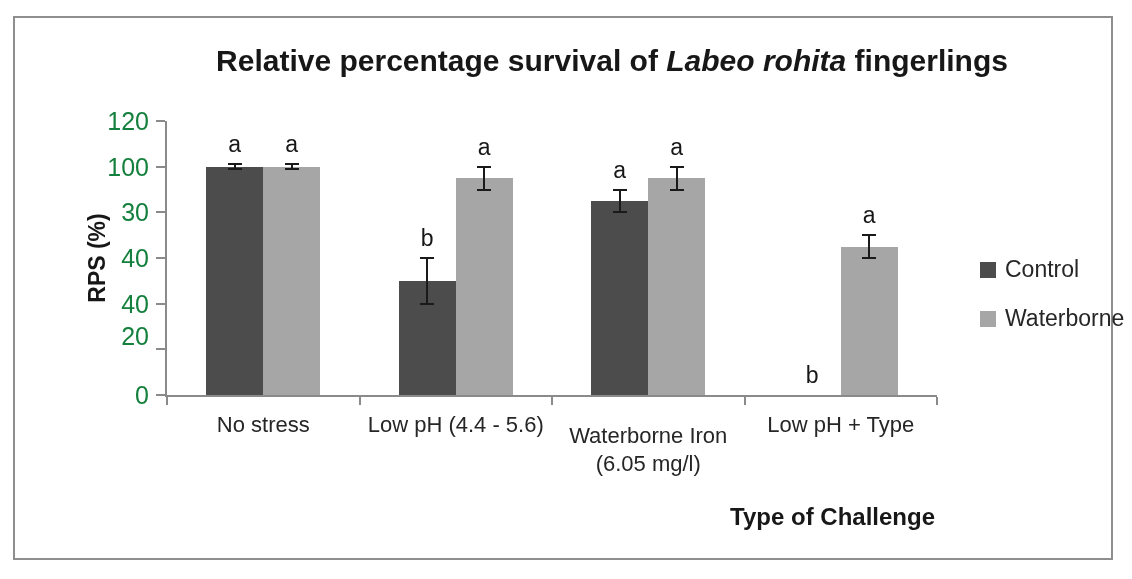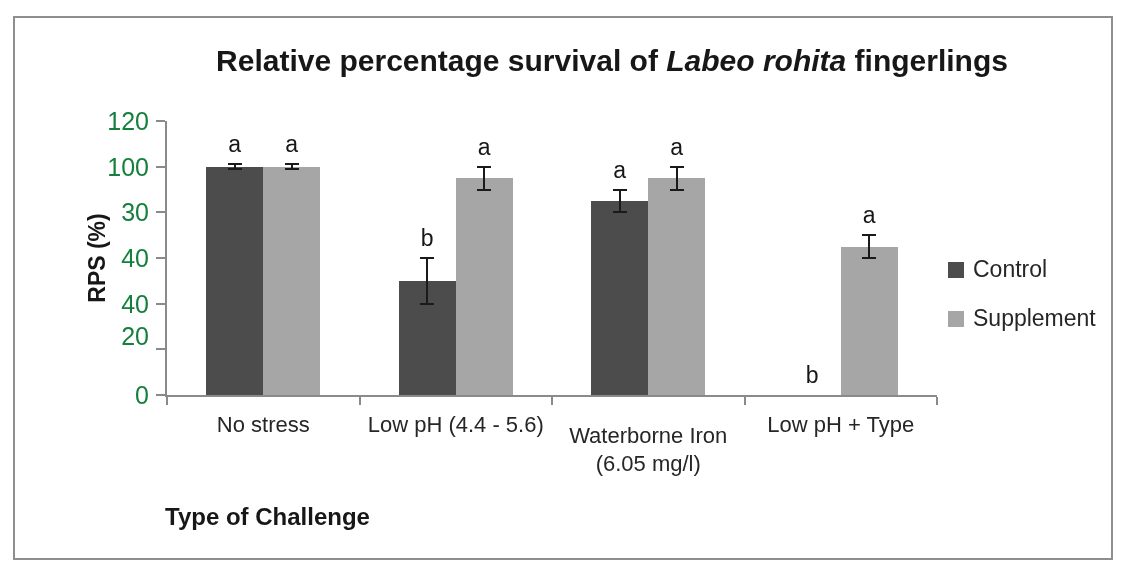--- a/index.html
+++ b/index.html
@@ -44,24 +44,24 @@
     line-height:28px;white-space:pre-line;
   }
   .errline{position:absolute;width:2px;background:#1a1a1a;}
   .errcap{position:absolute;width:14px;height:2px;background:#1a1a1a;}
   .sig{
     position:absolute;transform:translateX(-50%);
     font-size:23px;color:#171717;line-height:24px;
   }
   .xlabel{
     position:absolute;left:165px;width:770px;top:503px;
-    text-align:left;font-size:24px;font-weight:bold;color:#171717;
+    text-align:right;font-size:24px;font-weight:bold;color:#171717;
   }
   .legend{position:absolute;left:948px;top:256px;}
-  .legend-entry{display:flex;align-items:center;margin-bottom:22px;}
+  .legend-entry{display:flex;align-items:center;margin-bottom:22px;margin-left:32px;}
   .legend-swatch{width:16px;height:16px;margin-right:9px;flex:none;}
   .legend-label{font-size:23px;color:#262626;white-space:nowrap;}
 </style>
 </head>
 <body>
 
 <div class="figure">
   <div class="frame"></div>
   <div class="title"><span>Relative percentage survival of </span><span class="it">Labeo rohita</span><span> fingerlings</span></div>
   <div class="ylabel">RPS (%)</div>
@@ -128,16 +128,16 @@
       <div class="sig" style="left: 702.25px; bottom: 167.833px;">a</div>
     </div>
   <div class="xlabel">Type of Challenge</div>
   <div class="legend">
       <div class="legend-entry">
         <div class="legend-swatch" style="background: rgb(76, 76, 76);"></div>
         <span class="legend-label">Control</span>
       </div>
       <div class="legend-entry">
         <div class="legend-swatch" style="background: rgb(166, 166, 166);"></div>
-        <span class="legend-label">Supplement</span>
+        <span class="legend-label">Waterborne</span>
       </div>
     </div>
 </div>
 
 </body></html>

